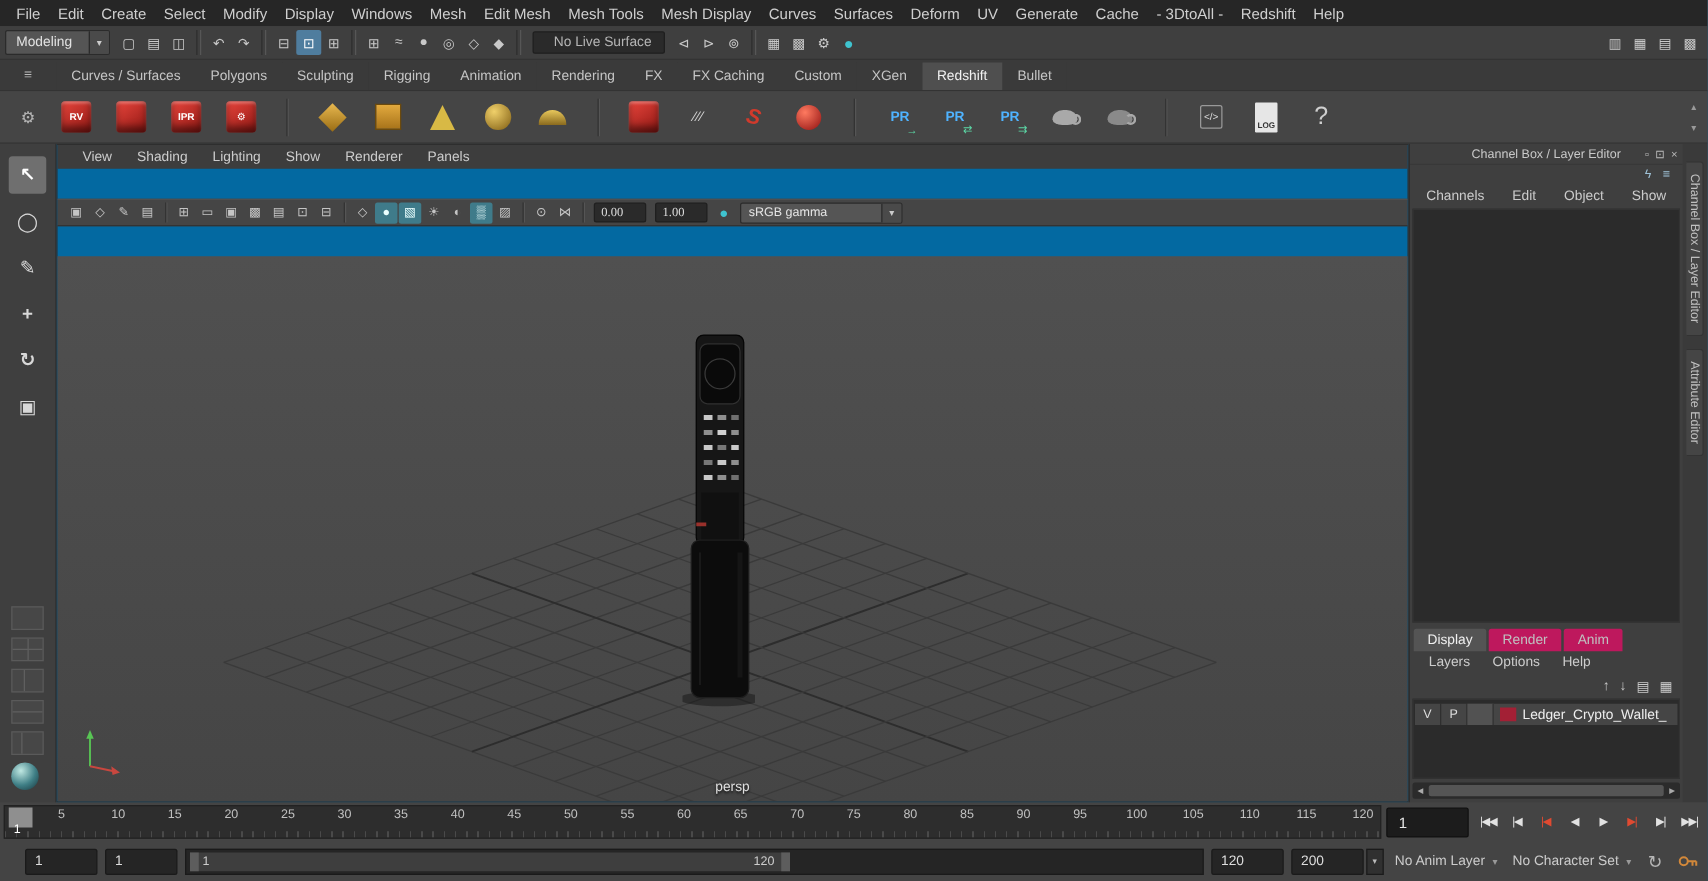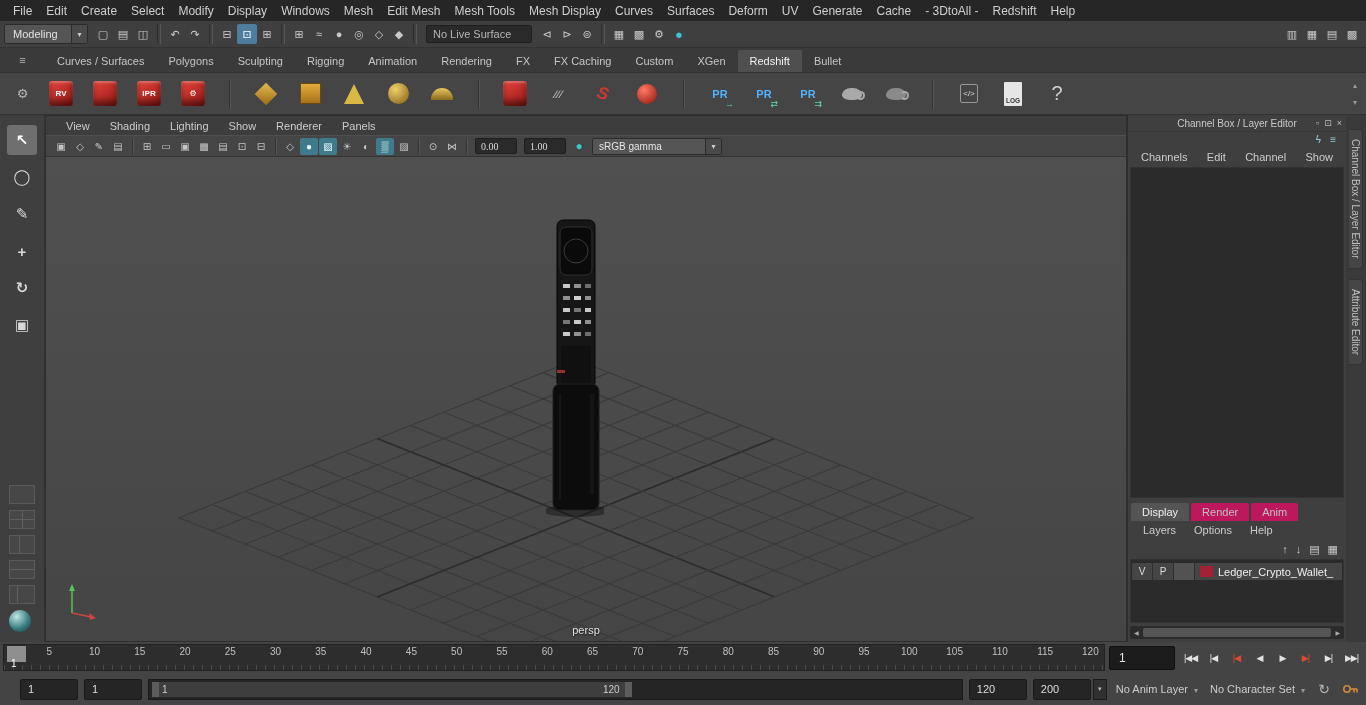--- a/index.html
+++ b/index.html
@@ -15,21 +15,21 @@
   #statusline{height:27px;background:#3f3f3f;border-bottom:1px solid #333;display:flex;align-items:center;padding:0 4px;flex:0 0 auto;}
   .mode-select{display:flex;align-items:center;height:20px;background:#555;border:1px solid #2b2b2b;border-radius:2px;margin-right:5px;}
   .mode-select .lbl{font-size:11px;color:#e2e2e2;padding:0 10px 0 8px;min-width:66px;}
   .dd-arr{width:16px;height:100%;border-left:1px solid #2b2b2b;display:flex;align-items:center;justify-content:center;background:#4a4a4a;}
   .dd-arr::after{content:"▾";font-size:8px;color:#ccc;}
   .sl-group{display:flex;align-items:center;}
   .sl-sep{width:4px;height:20px;margin:0 4px;border-left:1px solid #2e2e2e;border-right:1px solid #565656;}
   .sicon{width:20px;height:20px;border-radius:2px;display:flex;align-items:center;justify-content:center;font-size:11px;color:#c9c9c9;}
   .sicon.active{background:#4f7d9e;color:#fff;}
   .sicon.teal{color:#3fc3cf;font-size:13px;}
-  .live-field{width:106px;height:18px;background:#2a2a2a;border:1px solid #1e1e1e;border-radius:2px;font-size:11px;color:#b5b5b5;display:flex;align-items:center;padding:0 6px;margin:0 5px;white-space:nowrap;}
+  .live-field{width:106px;height:18px;background:#2a2a2a;border:1px solid #1e1e1e;border-radius:2px;font-size:11px;color:#b5b5b5;display:flex;align-items:center;padding:0 16px;margin:0 5px;white-space:nowrap;}
   .spacer{flex:1;}
 
   
   #shelf-tabs-row{height:25px;background:#3a3a3a;display:flex;align-items:flex-end;border-bottom:1px solid #333;flex:0 0 auto;}
   .shelf-menu-col{width:45px;display:flex;align-items:center;justify-content:center;align-self:center;}
   .shelf-menu-btn{font-size:11px;color:#bbb;padding:1px 5px;}
   #shelf-tabs{display:flex;align-items:flex-end;}
   .shelf-tab{font-size:11px;color:#c5c5c5;padding:5px 12px;background:#3a3a3a;white-space:nowrap;}
   .shelf-tab.active{background:#4f4f4f;color:#f2f2f2;}
 
@@ -69,21 +69,21 @@
   .tool.active{background:#6f6f6f;color:#fff;}
   .tb-spacer{flex:1;}
   .layout-btn{width:26px;height:19px;border:1px solid #5a5a5a;background-color:#474747;margin-bottom:6px;background-repeat:no-repeat;}
   .lay-four{background-image:linear-gradient(#5f5f5f,#5f5f5f),linear-gradient(#5f5f5f,#5f5f5f);background-size:1px 100%,100% 1px;background-position:50% 0,0 50%;}
   .lay-lr{background-image:linear-gradient(#5f5f5f,#5f5f5f);background-size:1px 100%;background-position:40% 0;}
   .lay-tb{background-image:linear-gradient(#5f5f5f,#5f5f5f);background-size:100% 1px;background-position:0 50%;}
   .lay-outliner{background-image:linear-gradient(#5f5f5f,#5f5f5f);background-size:1px 100%;background-position:30% 0;}
   .tb-ball{width:22px;height:22px;border-radius:50%;background:radial-gradient(circle at 35% 30%,#bfe8e2,#3f7f86 55%,#17333a);margin:6px 0 10px;}
 
   
-  #viewport{flex:1;display:flex;flex-direction:column;min-width:0;border:1px solid #2e2e2e;background:#14b8a6;}
+  #viewport{flex:1;display:flex;flex-direction:column;min-width:0;border:1px solid #2e2e2e;background:#0369a1;gap:24px;}
   .vp-menus{height:19px;background:#3d3d3d;display:flex;align-items:center;padding-left:10px;flex:0 0 auto;}
   .vp-menu{font-size:11px;color:#ccc;padding:0 10px;white-space:nowrap;}
   .vp-toolbar{height:22px;background:#454545;border-top:1px solid #4f4f4f;border-bottom:1px solid #333;display:flex;align-items:center;padding:0 6px;gap:1px;flex:0 0 auto;overflow:hidden;}
   .vicon{width:18px;height:17px;display:flex;align-items:center;justify-content:center;font-size:10px;color:#c5c5c5;border-radius:2px;flex:0 0 auto;}
   .vicon.active{background:#3f7b8a;color:#eaffff;}
   .vicon.teal{color:#3fc3cf;font-size:12px;}
   .vp-sep{width:1px;height:16px;background:#333;margin:0 4px;box-shadow:1px 0 0 #555;flex:0 0 auto;}
   .vp-field{width:42px;height:16px;background:#2a2a2a;border:1px solid #1f1f1f;border-radius:2px;font-size:10px;color:#ddd;display:flex;align-items:center;padding:0 5px;margin:0 3px;flex:0 0 auto;font-family:Liberation Serif, serif;}
   .vp-select{width:130px;height:17px;background:#555;border:1px solid #2b2b2b;border-radius:2px;display:flex;align-items:center;justify-content:space-between;font-size:10px;color:#e5e5e5;padding-left:6px;margin-left:3px;flex:0 0 auto;}
   .vp-canvas{flex:1;position:relative;overflow:hidden;background:linear-gradient(180deg,#505050,#454545);}
@@ -450,21 +450,21 @@
             <div class="cb-ticon">×</div>
           </div>
       </div>
       <div class="cb-toolrow" id="cb-toolrow">
           <div class="cb-ticon2">ϟ</div>
           <div class="cb-ticon2">≡</div>
         </div>
       <div class="cb-menus" id="cb-menus">
           <div class="cb-menu">Channels</div>
           <div class="cb-menu">Edit</div>
-          <div class="cb-menu">Channel</div>
+          <div class="cb-menu">Object</div>
           <div class="cb-menu">Show</div>
         </div>
       <div class="cb-empty"></div>
       <div class="layer-tabs" id="layer-tabs">
           <div class="layer-tab active">Display</div>
           <div class="layer-tab">Render</div>
           <div class="layer-tab">Anim</div>
         </div>
       <div class="layer-menus" id="layer-menus">
           <div class="layer-menu">Layers</div>

